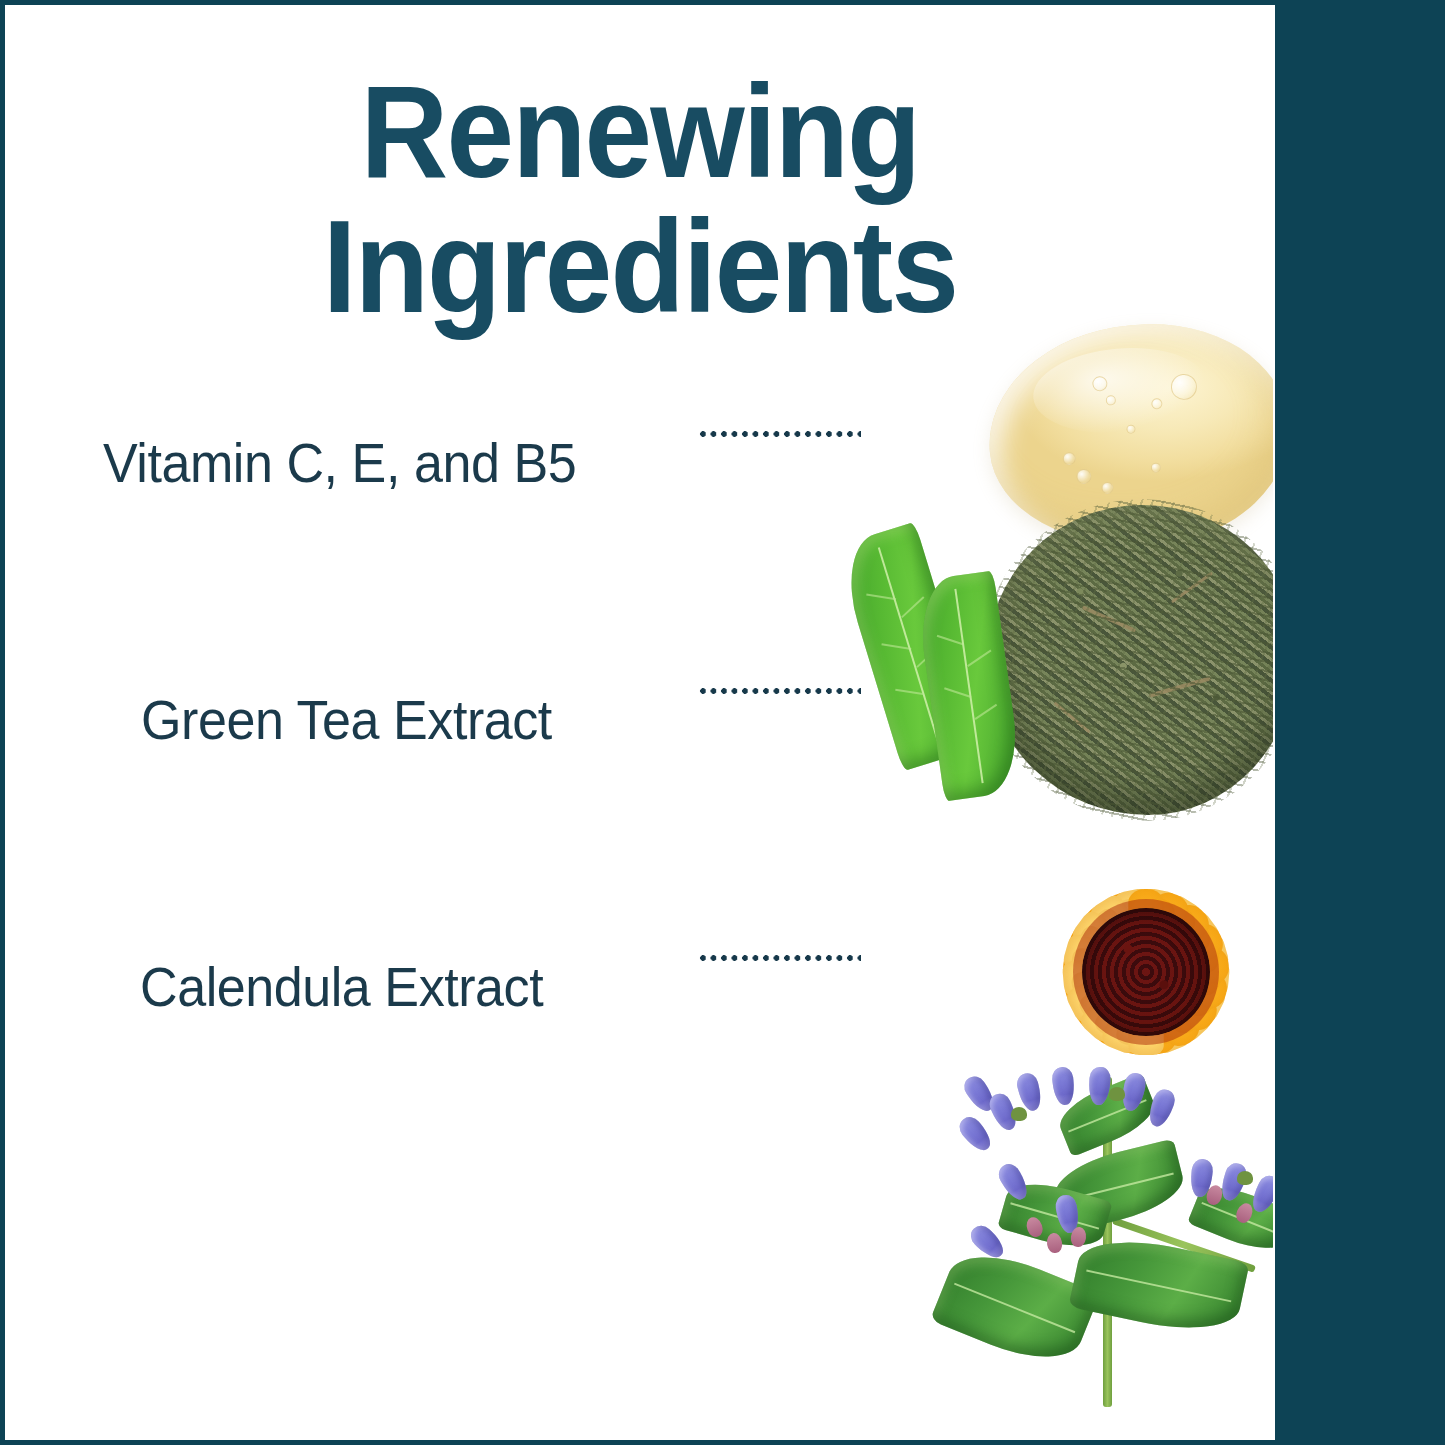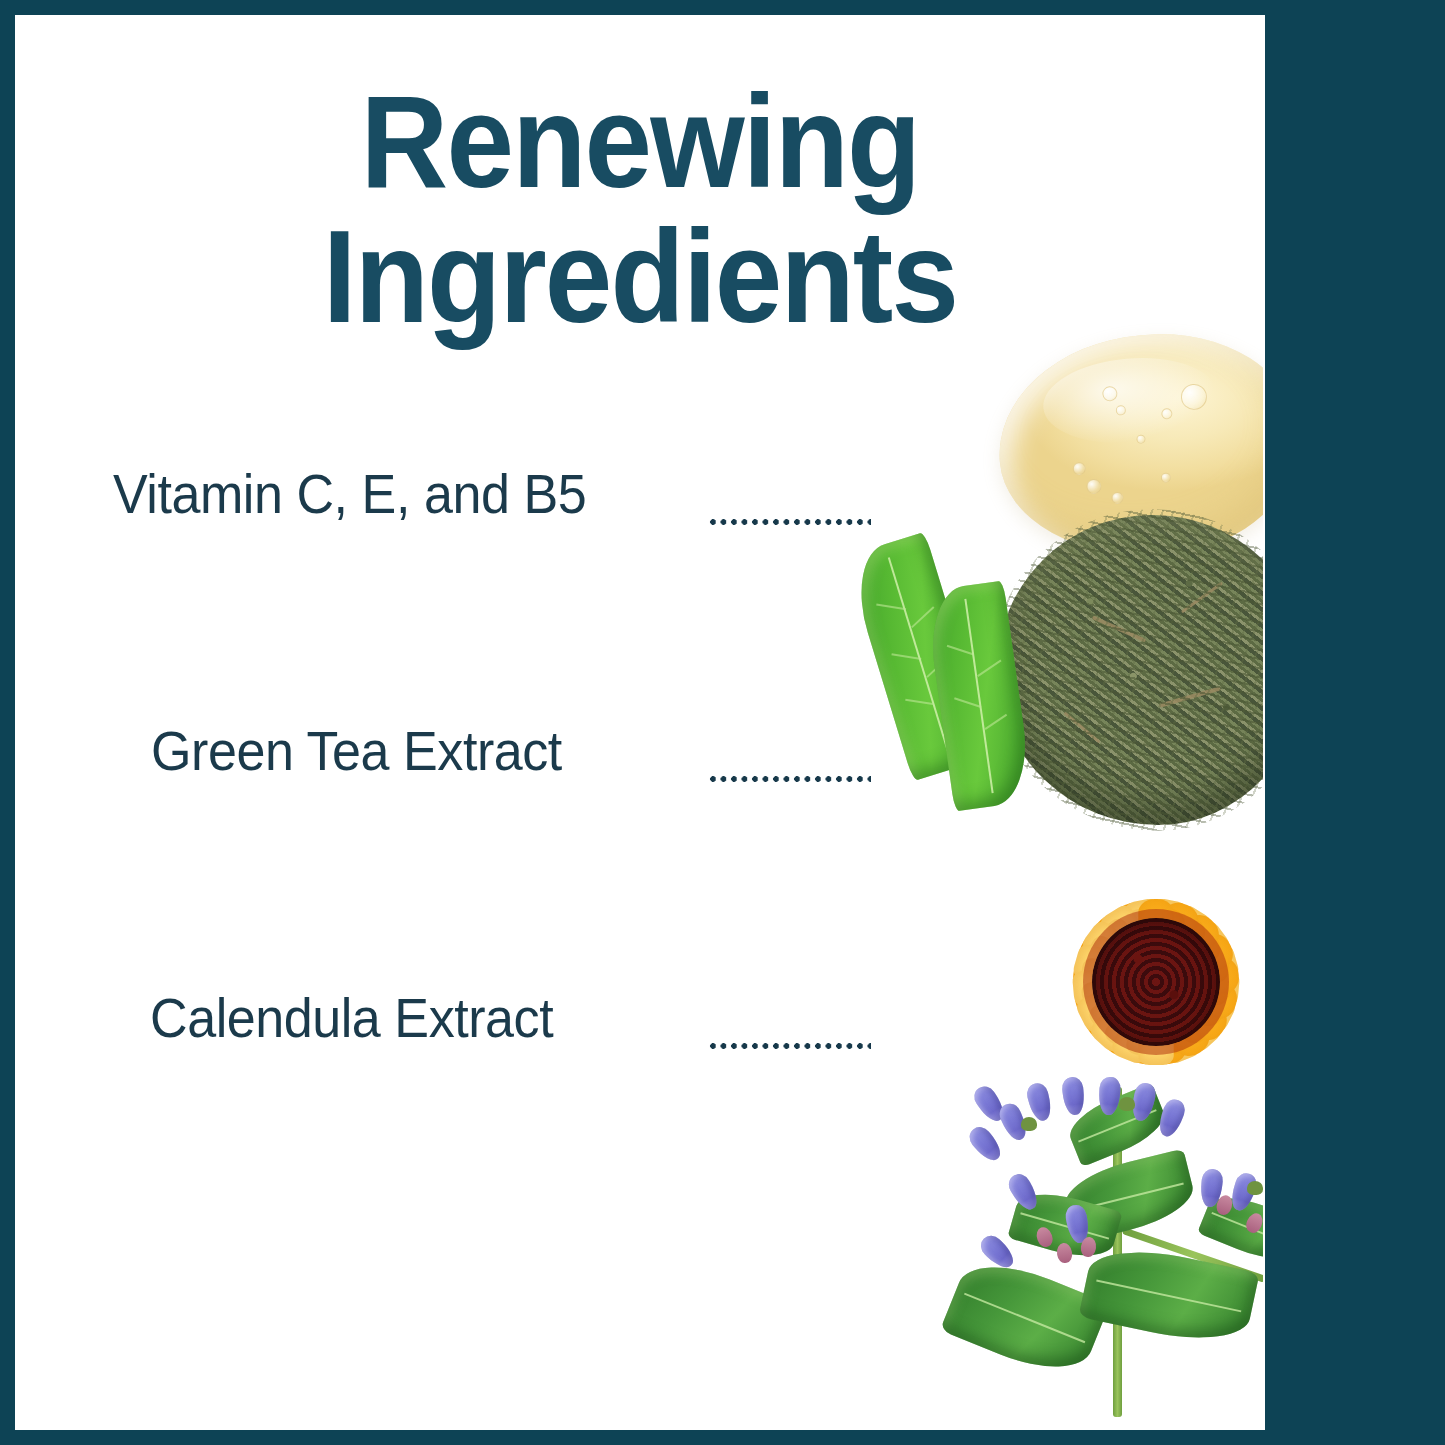--- a/index.html
+++ b/index.html
@@ -6,21 +6,21 @@
   body{
     width:1445px;height:1445px;
     background:#0d4355;
     font-family:"Liberation Sans", sans-serif;
     overflow:hidden;
   }
   .frame{
     position:absolute;left:0;top:0;width:1280px;height:1445px;
     background:#0d4355;
     box-sizing:border-box;
-    padding:15px;
+    padding:5px;
   }
   .canvas{
     position:relative;
     width:100%;height:100%;
     background:#ffffff;
     box-sizing:border-box;
     border:2px solid #ffffff;
     overflow:hidden;
   }
 
@@ -40,22 +40,21 @@
   .title .l2{display:block;}
 
   
   .list{position:absolute;left:0;top:0;width:100%;height:100%;}
   .row{
     position:absolute;
     left:0;
     width:860px;
     height:70px;
     display:flex;
-    align-items:flex-end;
-    margin-top:16px;
+    align-items:flex-start;
   }
   .row .label{
     flex:0 0 auto;
     color:#1b3a4b;
     font-size:56px;
     font-weight:400;
     letter-spacing:-0.5px;
     white-space:nowrap;
     font-family:"Liberation Sans", sans-serif;
     transform:scaleX(0.93);

